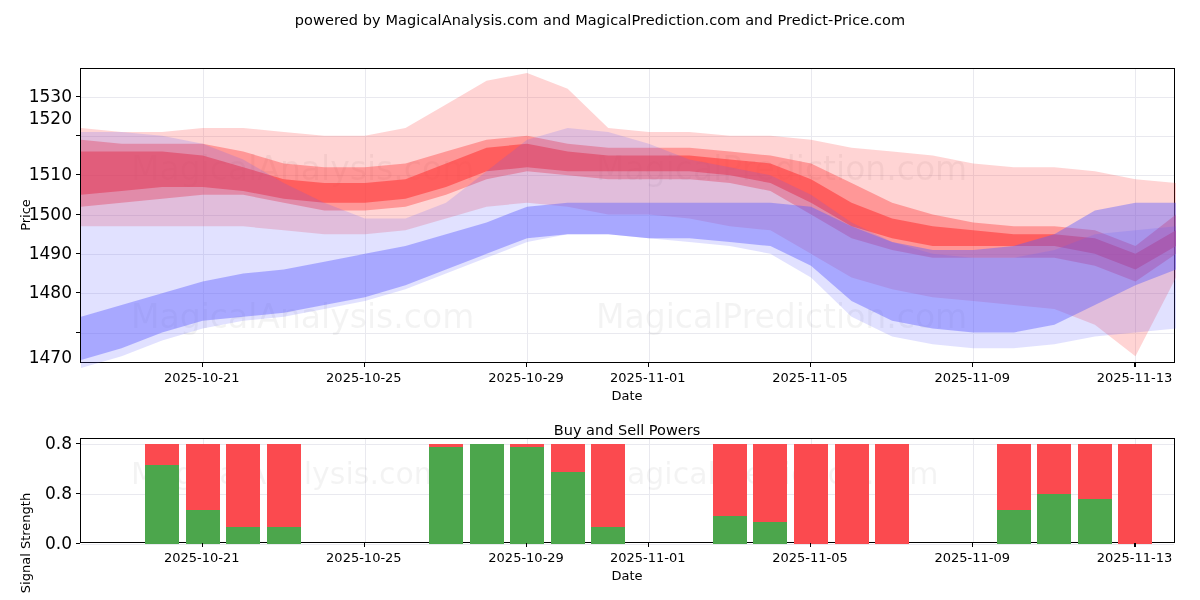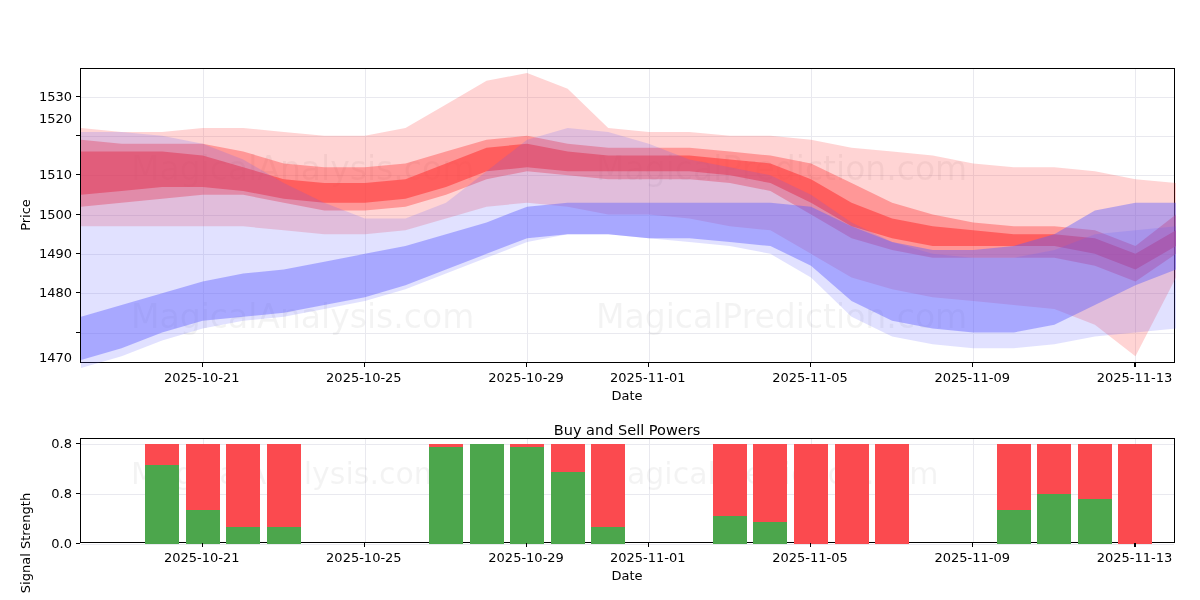--- a/index.html
+++ b/index.html
@@ -21,21 +21,21 @@
   .title-line { font-size: 14.5px; line-height: 21px; letter-spacing: 0.1px; }
 
   
   .axes { position: absolute; box-sizing: border-box; border: 1.15px solid #000; background: transparent; }
 
   .gridline-h { position: absolute; left: 0; right: 0; height: 1px; background: #e9e9ef; }
   .gridline-v { position: absolute; top: 0; bottom: 0; width: 1px; background: #e9e9ef; }
 
   .ytick-label {
     position: absolute; right: 0; text-align: right;
-    font-size: 13px; color: #000; transform: translateY(-50%);
+    font-size: 17px; color: #000; transform: translateY(-50%);
     white-space: nowrap;
   }
   .xtick-label {
     position: absolute; top: 0; text-align: center;
     font-size: 13px; color: #000; transform: translateX(-50%);
     white-space: nowrap;
   }
   .tick-mark-y { position: absolute; width: 4px; height: 1.2px; background: #000; }
   .tick-mark-x { position: absolute; width: 1.2px; height: 4px; background: #000; }
 
@@ -65,20 +65,21 @@
 
   
   svg.plot-svg { position: absolute; left: 0; top: 0; overflow: visible; }
 </style>
 </head>
 <body>
 
 <div id="root">
 
   <div class="title-block">
+    <div class="title-line">powered by MagicalAnalysis.com and MagicalPrediction.com and Predict-Price.com</div>
   </div>
 
   <div id="main-axes" class="axes" style="left:80px; top:68px; width:1095px; height:295px;">
     <div id="main-grid">
         <div class="gridline-h" style="top: 263.5px;"></div>
         <div class="gridline-h" style="top: 224.2px;"></div>
         <div class="gridline-h" style="top: 184.9px;"></div>
         <div class="gridline-h" style="top: 145.5px;"></div>
         <div class="gridline-h" style="top: 106.2px;"></div>
         <div class="gridline-h" style="top: 66.9px;"></div>

